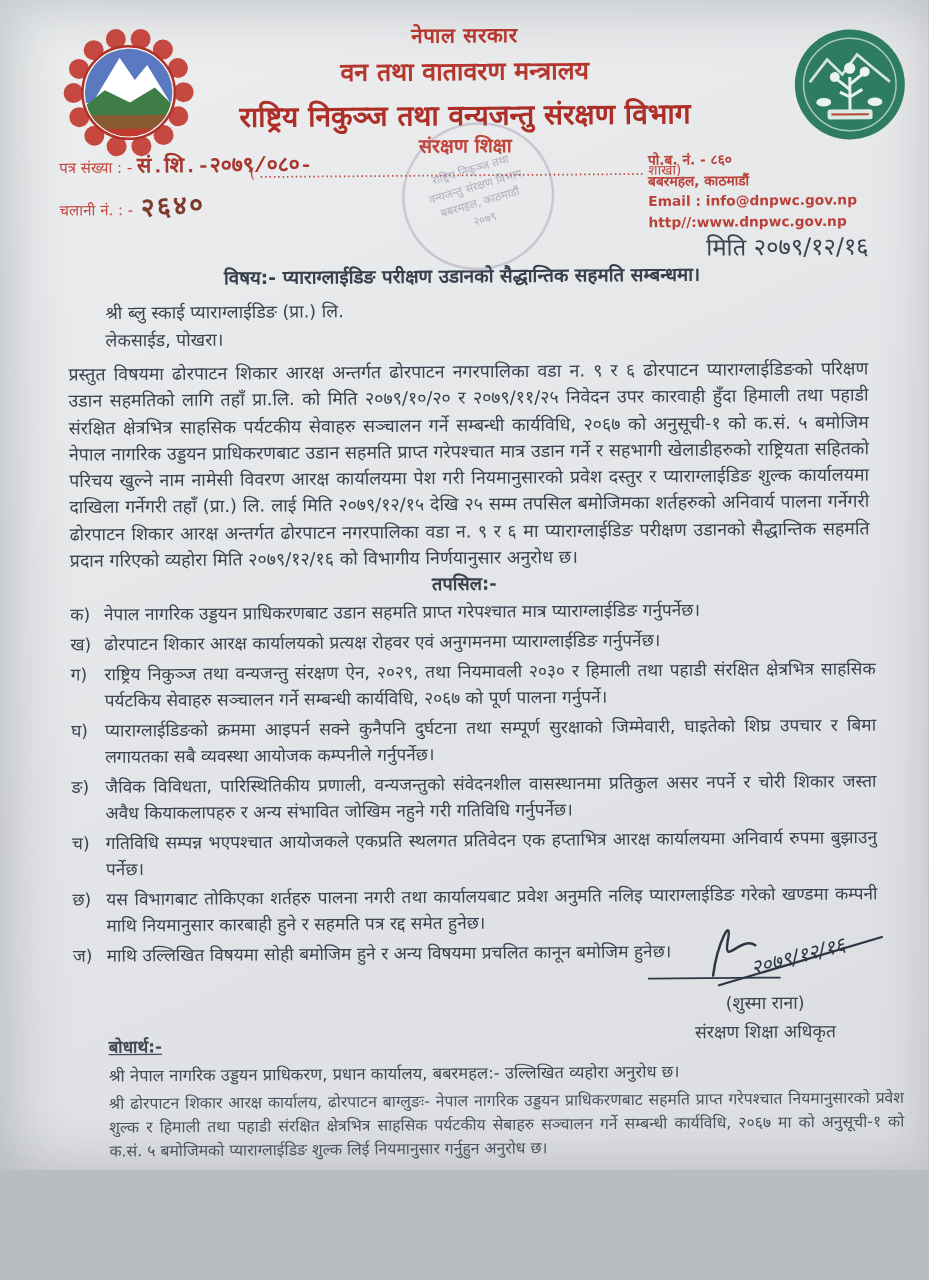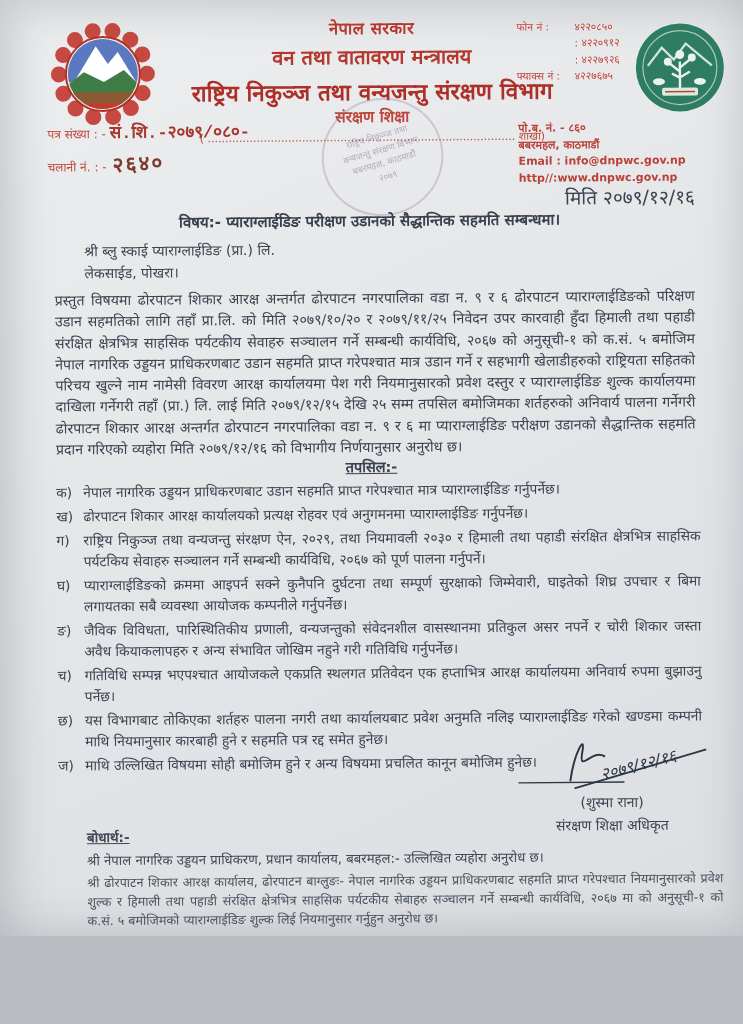--- a/index.html
+++ b/index.html
@@ -34,21 +34,21 @@
     opacity:.5;color:#7d6b91;pointer-events:none;}
   .stamp .ring{position:absolute;inset:6px 14px;border:2px solid rgba(125,107,145,.55);border-radius:50%;}
   .stamp .in{position:absolute;inset:0;display:flex;flex-direction:column;justify-content:center;align-items:center;font-size:9px;line-height:1.5;text-align:center;}
   
   .dateline{position:absolute;right:46px;top:186px;font-size:19px;color:#3b4350;}
   .subject{position:absolute;left:0;top:210px;width:100%;text-align:center;font-size:15px;font-weight:600;color:#37404c;}
   .subject .u{}
   .addr{position:absolute;left:86px;top:238px;font-size:14px;line-height:1.6;color:#3b4350;}
   .bodytxt{position:absolute;left:56px;top:288px;width:640px;font-size:14.2px;line-height:1.5;text-align:justify;color:#3b4350;}
   .tapasil{position:absolute;left:0;top:456px;width:100%;text-align:center;font-weight:bold;font-size:14.5px;}
-  .tapasil span{text-decoration:underline;}
+  .tapasil span{}
   .conds{position:absolute;left:56px;top:480px;width:644px;font-size:13.8px;line-height:1.52;color:#3b4350;}
   .cond{display:flex;margin-bottom:3px;}
   .cond .cl{width:27px;flex:0 0 27px;}
   .cond .ct{flex:1;text-align:justify;}
   
   .sig{position:absolute;right:26px;top:724px;width:215px;text-align:center;}
   .sig svg{display:block;margin:0 auto;}
   .signame{font-size:14px;color:#3b4350;margin-top:-4px;}
   .sigtitle{font-size:14px;color:#3b4350;margin-top:4px;}
   
@@ -98,26 +98,20 @@
       </svg>
 
       <div class="hc">
         <div class="gov">नेपाल सरकार</div>
         <div class="min">वन तथा वातावरण मन्त्रालय</div>
         <div class="dep">राष्ट्रिय निकुञ्ज तथा वन्यजन्तु संरक्षण विभाग</div>
         <div class="sec">संरक्षण शिक्षा</div>
         <div class="branch">( ........................................................................................ शाखा)</div>
       </div>
 
-      <div class="contact">
-        <div><span class="lbl">फोन नं :</span><span>४२२०८५०</span></div>
-        <div style="padding-left:58px"><span>: ४२२०९१२</span></div>
-        <div style="padding-left:58px"><span>: ४२२७९२६</span></div>
-        <div><span class="lbl">फ्याक्स नं :</span><span>४२२७६७५</span></div>
-      </div>
 
       <svg class="dnpwc" viewBox="0 0 92 92">
         <circle cx="46" cy="46" r="44" fill="#2e7c62"></circle>
         <circle cx="46" cy="46" r="37" fill="none" stroke="#e9f2ec" stroke-width="1.2" opacity="0.65"></circle>
         <polyline points="14,44 28,26 40,38 52,22 66,34 78,44" fill="none" stroke="#e9f2ec" stroke-width="2.2" opacity="0.9"></polyline>
         <path d="M46,68 L46,40 M46,50 L36,42 M46,46 L56,38 M46,56 L38,52 M46,56 L56,50" stroke="#e9f2ec" stroke-width="2.4" fill="none"></path>
         <circle cx="34" cy="40" r="4" fill="#e9f2ec"></circle>
           <circle cx="58" cy="36" r="4" fill="#e9f2ec"></circle>
           <circle cx="46" cy="33" r="4.5" fill="#e9f2ec"></circle>
         <ellipse cx="25" cy="60" rx="6" ry="3.4" fill="#e9f2ec"></ellipse>

